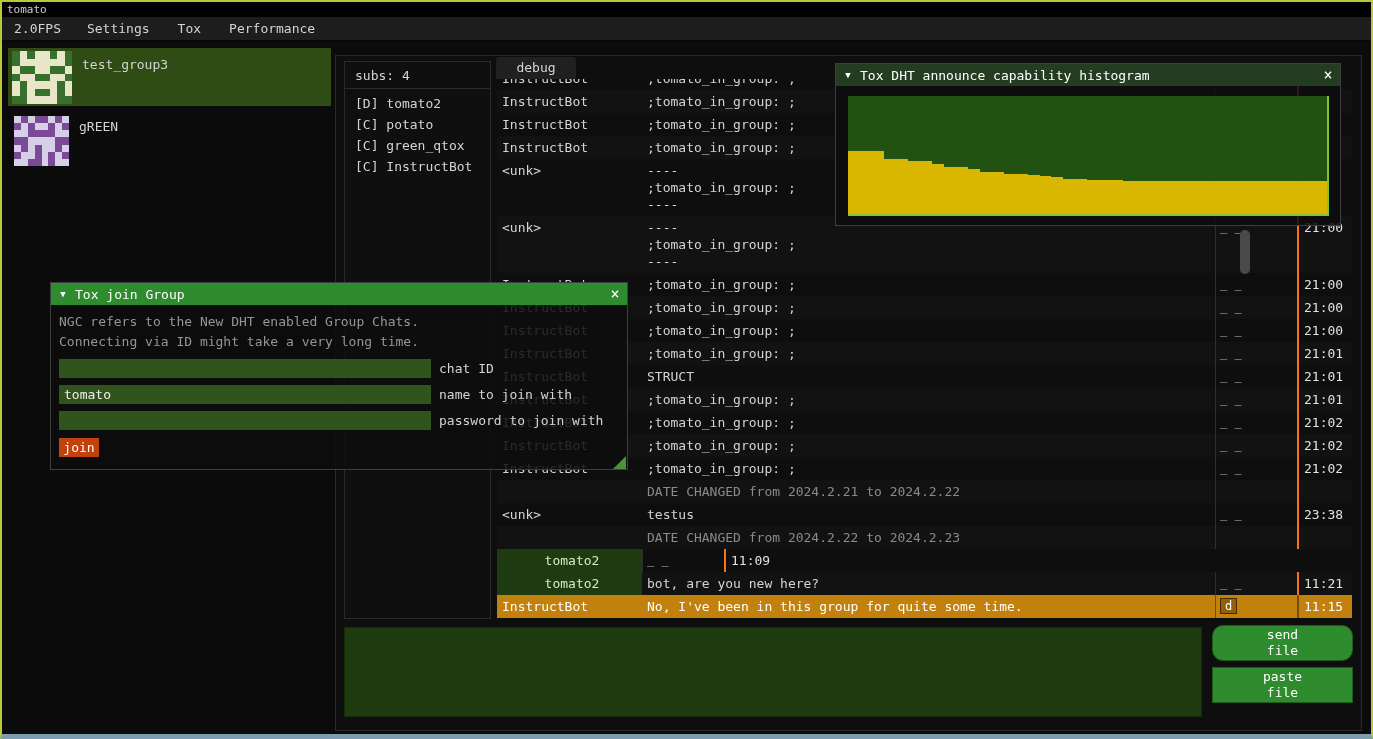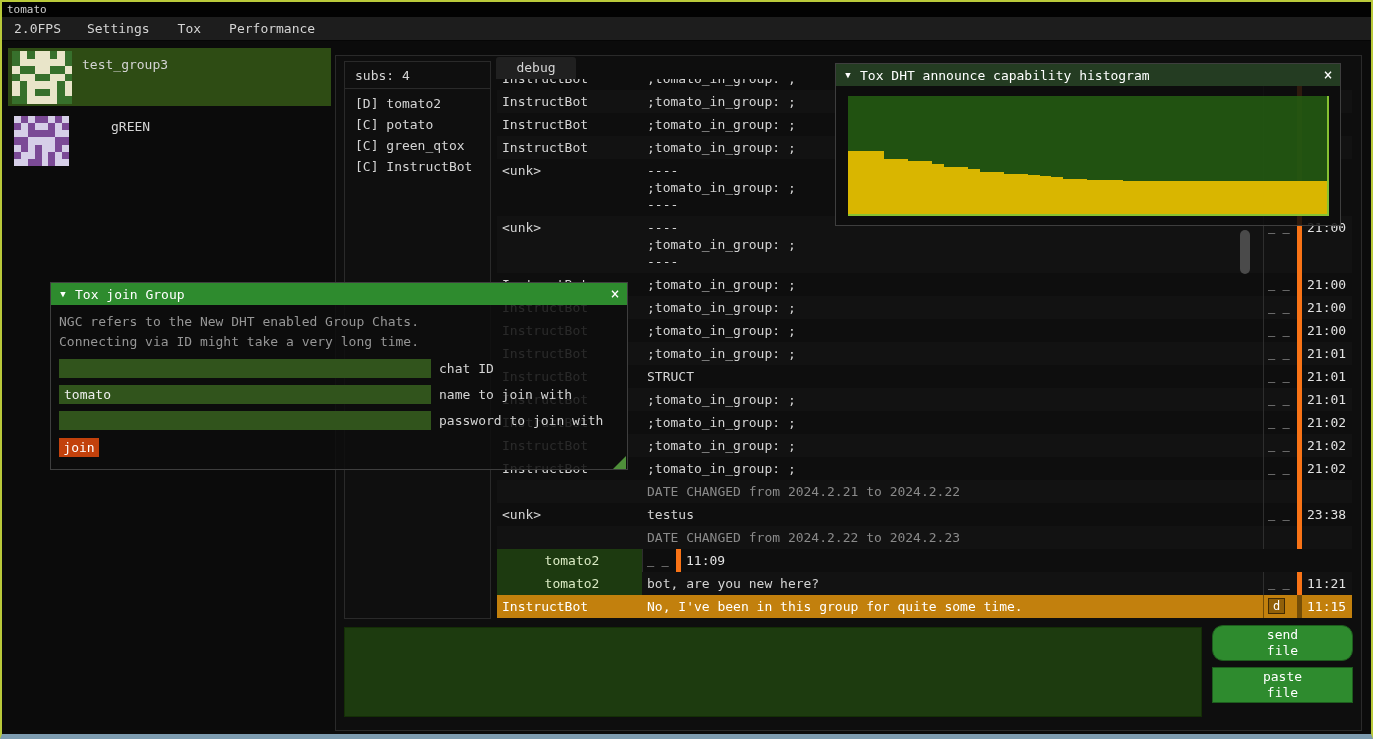--- a/index.html
+++ b/index.html
@@ -14,21 +14,21 @@
 
   .titlebar { position:absolute; left:2px; top:2px; right:2px; height:15px; background:#020202; font-size:11px; line-height:15px; padding-left:5px; color:#cfcfcf; }
 
   .menubar { position:absolute; left:2px; top:17px; right:2px; height:24px; background:#1d1d1d; display:flex; align-items:center; border-bottom:1px solid #060606; z-index:5; }
   .menubar .fps { padding:0 12px; }
   .menu-item { padding:0 14px; cursor:default; }
 
   
   .group-row { position:absolute; left:8px; width:323px; display:flex; z-index:2; }
   .group-0 { top:48px; height:58px; background:#2e4c14; }
-  .group-1 { top:110px; height:60px;gap:32px; }
+  .group-1 { top:110px; height:60px; }
   .avatar { width:60px; height:53px; margin:3px 0 0 4px; flex:none; }
   .group-1 .avatar { width:55px; height:50px; margin:6px 0 0 6px; }
   .group-name { margin-left:10px; margin-top:9px; }
 
   
   .chat-window { position:absolute; left:335px; top:55px; width:1027px; height:676px; background:#0e0e0e; border:1px solid #2a2a2a; z-index:3; }
 
   .subs-panel { position:absolute; left:8px; top:5px; width:147px; height:558px; border:1px solid #2a2a2a; background:#0f0f0f; }
   .subs-title { padding:6px 10px 5px; }
   .subs-sep { height:1px; background:#2a2a2a; margin:0 0 4px; }
@@ -36,21 +36,21 @@
 
   .tab-debug { position:absolute; left:160px; top:1px; width:80px; height:22px; background:#202020; text-align:center; line-height:22px; border-radius:3px 3px 0 0; }
 
   .chat-log { position:absolute; left:161px; top:23px; right:9px; bottom:112px; overflow:hidden; }
   .rows { display:flex; flex-direction:column; height:calc(100% + 12px); margin-top:-12px; }
   .row { display:flex; align-items:flex-start; min-height:23px; flex:none; }
   .row:nth-child(even):not(.hl) { background:rgba(255,255,255,0.018); }
   .cell-name  { width:145px; flex:none; padding:3px 0 3px 5px; line-height:17px; min-height:23px; }
   .cell-msg   { flex:1; padding:3px 0 3px 5px; line-height:17px; white-space:pre-line; min-height:23px; }
   .cell-flags { width:34px; flex:none; align-self:stretch; border-left:1px solid #2e2e2e; padding:3px 0 3px 4px; line-height:17px; color:#b8b8b8; font-size:12px; }
-  .cell-time  { width:55px; flex:none; align-self:stretch; border-left:5px solid #f97316; padding:3px 0 3px 5px; line-height:17px; color:#e2e2e2; }
+  .cell-time  { width:55px; flex:none; align-self:stretch; border-left:2px solid #f97316; padding:3px 0 3px 5px; line-height:17px; color:#e2e2e2;margin-left:48px; }
   .cell-name.self { background:#1d3a10; color:#d9e9c2;text-align:center; }
   .date-text { color:#8a8a8a; }
   .row.hl { background:#c2800d; }
   .row.hl .cell-name, .row.hl .cell-msg, .row.hl .cell-time { color:#ffffff; }
   .row.hl .cell-flags, .row.hl .cell-time { border-left-color:rgba(0,0,0,0.4); }
   .flag-box { display:inline-block; border:1px solid rgba(0,0,0,0.55); background:rgba(0,0,0,0.25); color:#fff; line-height:14px; padding:0 4px; }
 
   .chat-scrollbar { position:absolute; left:904px; top:174px; width:10px; height:44px; border-radius:5px; background:#4a4a4a; }
 
   .compose { position:absolute; left:8px; top:571px; width:858px; height:90px; background:#1d3b0f; border:1px solid #142e06; color:#e8e8e8; font:inherit; resize:none; outline:none; padding:4px 6px; }

